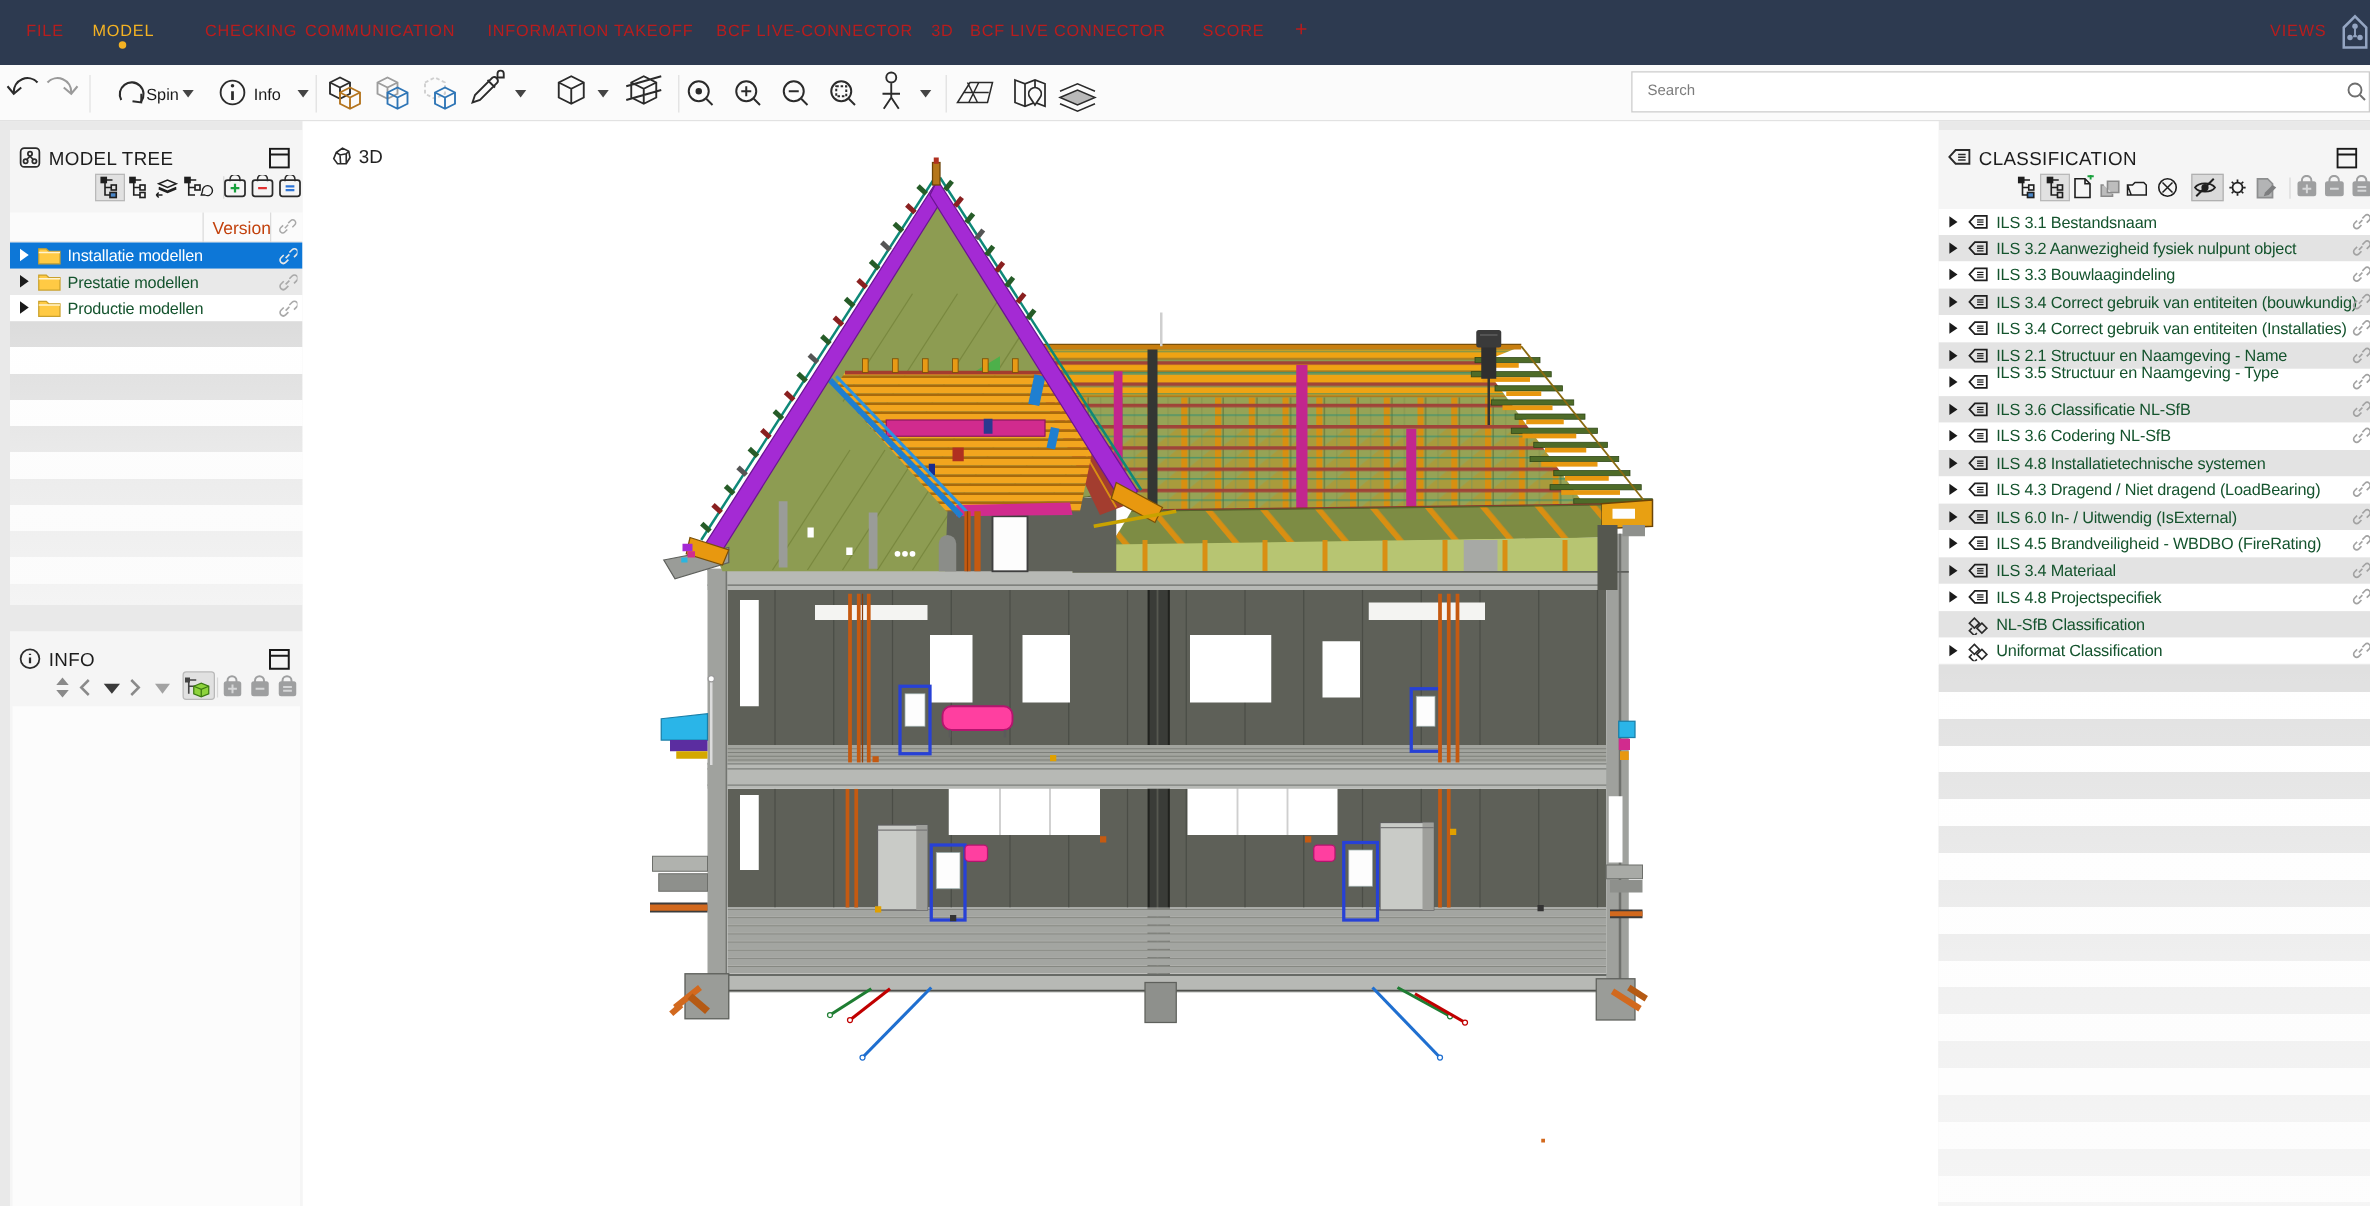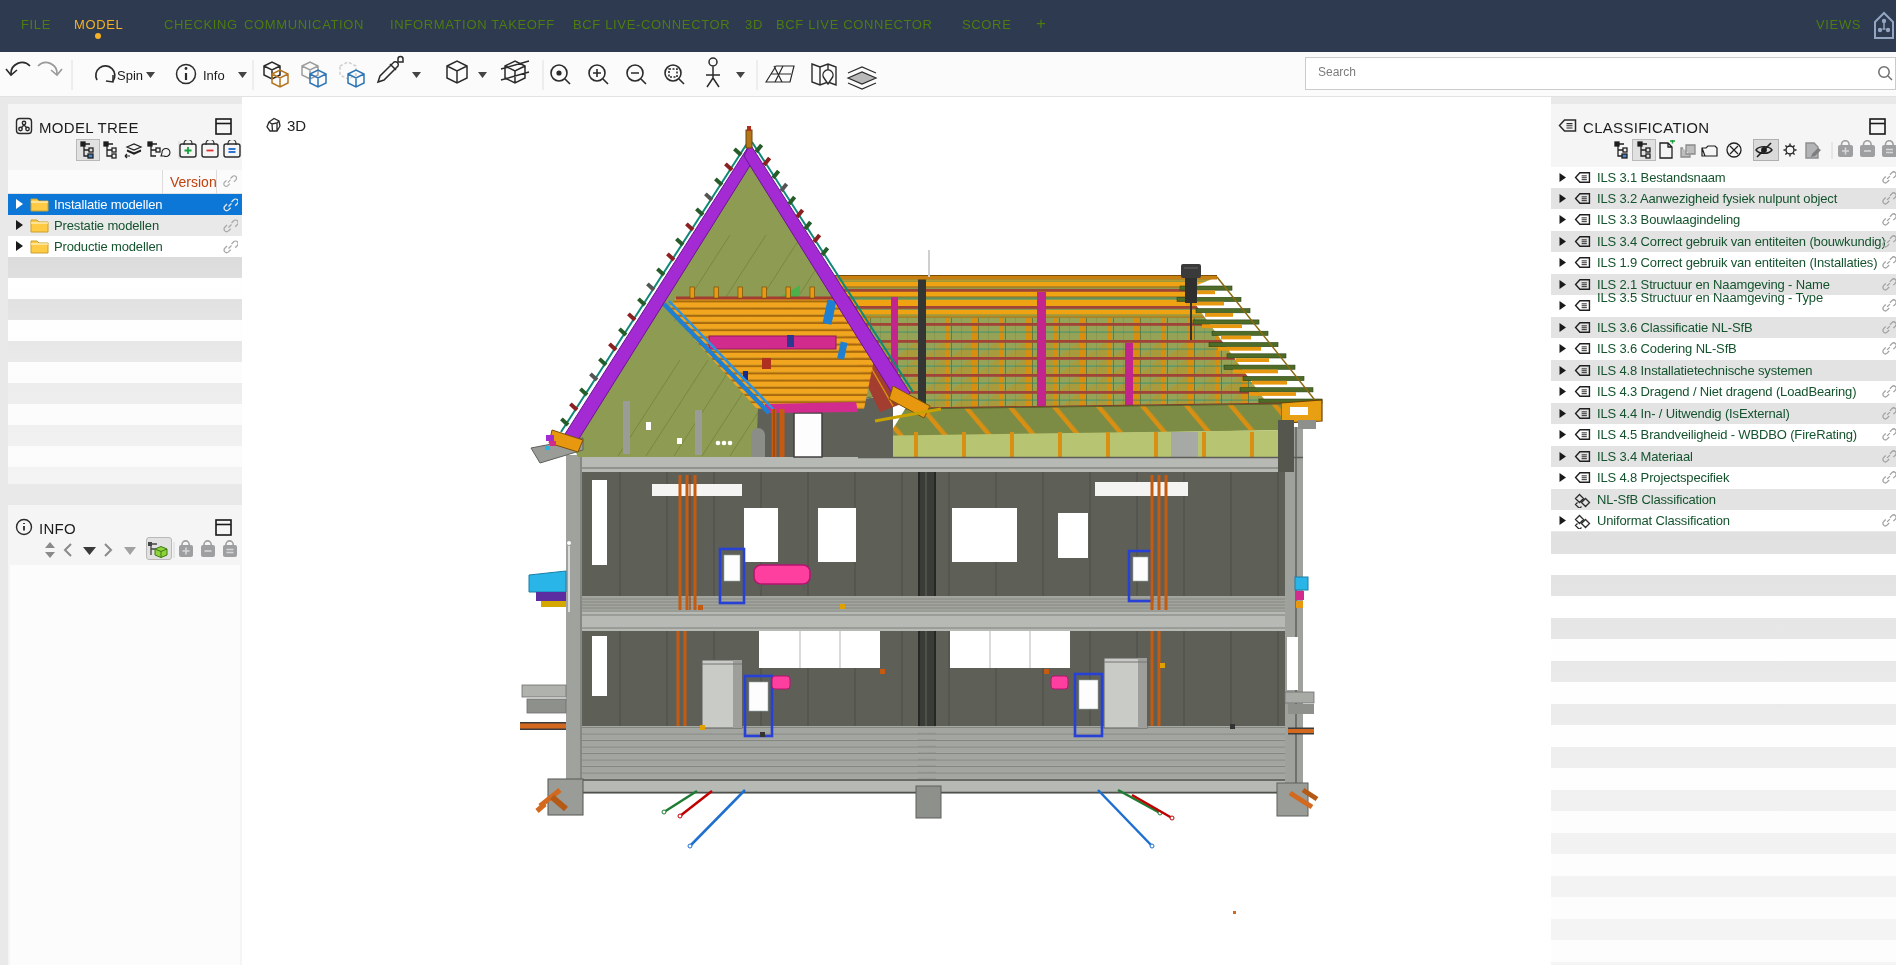--- a/index.html
+++ b/index.html
@@ -1,19 +1,19 @@
 <!DOCTYPE html>
 <html><head>
 <meta charset="utf-8">
 <style>
 *{margin:0;padding:0;box-sizing:border-box}
 html,body{width:1896px;height:965px;overflow:hidden;background:#e9e9e9;font-family:"Liberation Sans",sans-serif;}
 .r{position:absolute}
 .nav{left:0;top:0;width:1896px;height:52px;background:#2d3a50}
-.ni{top:17px;font-size:13px;letter-spacing:.05em;color:#4d7c0f}
+.ni{top:17px;font-size:13px;letter-spacing:.05em;color:#b91c1c}
 .panel{background:#f5f5f5}
 .ph{font-size:15px;color:#1c1c1c;letter-spacing:.02em}
 .chain{stroke:#a9a9a9;fill:none;stroke-width:1.3}
 .row{height:21px;font-size:13px;color:#14532d;white-space:nowrap;letter-spacing:-0.15px}
 </style>
 </head>
 <body>
 <div class="r nav"></div>
 <div class="r ni" style="left:21px">FILE</div>
 <div class="r ni" style="left:74px;color:#f4b223">MODEL</div>
@@ -656,21 +656,21 @@
     <path d="M6.5 9.5 l3 -3 M5 7 l-2.2 2.2 a2.6 2.6 0 0 0 3.7 3.7 L8.7 10.7 M9.5 5 l2.2 -2.2 a2.6 2.6 0 0 1 3.7 3.7 l-2.2 2.2"></path>
   </svg>
 <div class="r" style="left:1551px;top:252.4px;width:345px;height:21.47px;background:#fff"></div>
 <svg class="r" style="left:1558px;top:257.4px" width="9" height="11">
     <path d="M1.5 1 l6.5 4.5 l-6.5 4.5 z" fill="#1a1a1a"></path>
   </svg>
 <svg class="r" style="left:1574px;top:256.4px" width="17" height="13" viewBox="0 0 19 15">
     <path d="M1.5 7.5 L6.5 2 H17.5 V13 H6.5 Z" fill="none" stroke="#1f1f1f" stroke-width="1.6"></path>
     <path d="M8.5 5.6 h6 M8.5 7.8 h6 M8.5 10 h6" stroke="#1f1f1f" stroke-width="1.1"></path>
   </svg>
-<div class="r row" style="left:1597px;top:255.4px">ILS 1.9 Correct gebruik van entiteiten (Installaties)</div>
+<div class="r row" style="left:1597px;top:255.4px">ILS 3.4 Correct gebruik van entiteiten (Installaties)</div>
 <svg class="r" style="left:1881px;top:255.4px" width="15" height="15" viewBox="0 0 16 16" fill="none" stroke="#a2a2a2" stroke-width="1.4">
     <path d="M6.5 9.5 l3 -3 M5 7 l-2.2 2.2 a2.6 2.6 0 0 0 3.7 3.7 L8.7 10.7 M9.5 5 l2.2 -2.2 a2.6 2.6 0 0 1 3.7 3.7 l-2.2 2.2"></path>
   </svg>
 <div class="r" style="left:1551px;top:273.9px;width:345px;height:21.47px;background:#e3e3e3"></div>
 <svg class="r" style="left:1558px;top:278.9px" width="9" height="11">
     <path d="M1.5 1 l6.5 4.5 l-6.5 4.5 z" fill="#1a1a1a"></path>
   </svg>
 <svg class="r" style="left:1574px;top:277.9px" width="17" height="13" viewBox="0 0 19 15">
     <path d="M1.5 7.5 L6.5 2 H17.5 V13 H6.5 Z" fill="none" stroke="#1f1f1f" stroke-width="1.6"></path>
     <path d="M8.5 5.6 h6 M8.5 7.8 h6 M8.5 10 h6" stroke="#1f1f1f" stroke-width="1.1"></path>
@@ -737,21 +737,21 @@
     <path d="M6.5 9.5 l3 -3 M5 7 l-2.2 2.2 a2.6 2.6 0 0 0 3.7 3.7 L8.7 10.7 M9.5 5 l2.2 -2.2 a2.6 2.6 0 0 1 3.7 3.7 l-2.2 2.2"></path>
   </svg>
 <div class="r" style="left:1551px;top:402.7px;width:345px;height:21.47px;background:#e3e3e3"></div>
 <svg class="r" style="left:1558px;top:407.7px" width="9" height="11">
     <path d="M1.5 1 l6.5 4.5 l-6.5 4.5 z" fill="#1a1a1a"></path>
   </svg>
 <svg class="r" style="left:1574px;top:406.7px" width="17" height="13" viewBox="0 0 19 15">
     <path d="M1.5 7.5 L6.5 2 H17.5 V13 H6.5 Z" fill="none" stroke="#1f1f1f" stroke-width="1.6"></path>
     <path d="M8.5 5.6 h6 M8.5 7.8 h6 M8.5 10 h6" stroke="#1f1f1f" stroke-width="1.1"></path>
   </svg>
-<div class="r row" style="left:1597px;top:405.7px">ILS 4.4 In- / Uitwendig (IsExternal)</div>
+<div class="r row" style="left:1597px;top:405.7px">ILS 6.0 In- / Uitwendig (IsExternal)</div>
 <svg class="r" style="left:1881px;top:405.7px" width="15" height="15" viewBox="0 0 16 16" fill="none" stroke="#a2a2a2" stroke-width="1.4">
     <path d="M6.5 9.5 l3 -3 M5 7 l-2.2 2.2 a2.6 2.6 0 0 0 3.7 3.7 L8.7 10.7 M9.5 5 l2.2 -2.2 a2.6 2.6 0 0 1 3.7 3.7 l-2.2 2.2"></path>
   </svg>
 <div class="r" style="left:1551px;top:424.1px;width:345px;height:21.47px;background:#fff"></div>
 <svg class="r" style="left:1558px;top:429.1px" width="9" height="11">
     <path d="M1.5 1 l6.5 4.5 l-6.5 4.5 z" fill="#1a1a1a"></path>
   </svg>
 <svg class="r" style="left:1574px;top:428.1px" width="17" height="13" viewBox="0 0 19 15">
     <path d="M1.5 7.5 L6.5 2 H17.5 V13 H6.5 Z" fill="none" stroke="#1f1f1f" stroke-width="1.6"></path>
     <path d="M8.5 5.6 h6 M8.5 7.8 h6 M8.5 10 h6" stroke="#1f1f1f" stroke-width="1.1"></path>

